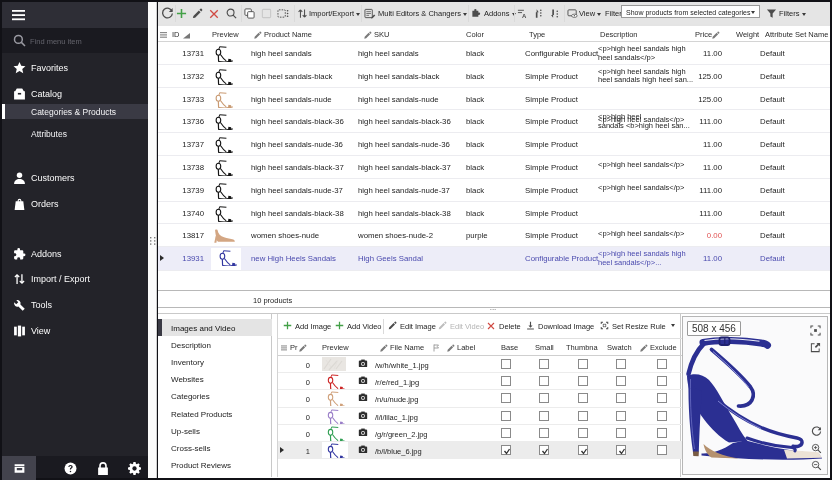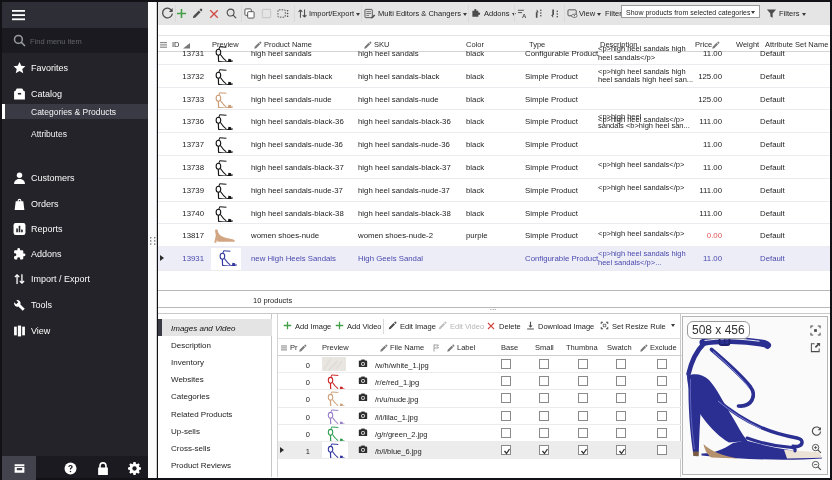--- a/index.html
+++ b/index.html
@@ -16,21 +16,21 @@
   .msub { left:0; width:146px; height:15px; color:#f4f4f6; font-size:8.5px; }
   .msub .tx { position:absolute; left:29px; top:50%; transform:translateY(-50%); white-space:nowrap; }
   #sb-bot { left:0; top:454px; width:146px; height:22px; background:#1a1a20; }
   
   #lsplit { left:148px; top:2px; width:9px; height:476px; background:#fbfbfb; border-right:1px solid #cfcfcf; }
   #content { left:158px; top:2px; width:672px; height:476px; background:#ffffff; }
   .tbtxt { font-size:7.5px; color:#1d1d1d; white-space:nowrap; }
   .sep { width:1px; background:#dadada; top:3px; height:17px; }
   .caret { display:inline-block; width:0; height:0; border-left:2.5px solid transparent; border-right:2.5px solid transparent; border-top:3.5px solid #3a3a3a; vertical-align:middle; }
   
-  #ghead { left:0; top:23px; width:672px; height:17px; border-top:1px solid #e4e4e4; border-bottom:1px solid #d4d4d4; font-size:7.5px; color:#2b2b2b;margin-top:10px; }
+  #ghead { left:0; top:23px; width:672px; height:17px; border-top:1px solid #e4e4e4; border-bottom:1px solid #d4d4d4; font-size:7.5px; color:#2b2b2b; }
   .hc { position:absolute; top:4px; white-space:nowrap; }
   .grow { position:absolute; left:0; width:672px; height:22.8px; border-bottom:1px solid #ececf0; font-size:7.8px; color:#1d1d1d; }
   .grow div { position:absolute; white-space:nowrap; }
   .c-id { left:0; width:46px; text-align:right; top:7px; }
   .c-name { left:93px; top:7px; }
   .c-sku { left:200px; top:7px; }
   .c-color { left:308px; top:7px; }
   .c-type { left:367px; top:7px; }
   .c-desc { left:440px; top:3px; line-height:8.6px; white-space:normal; width:92px; font-size:7.5px; }
   .c-desc1 { left:440px; top:7px; font-size:7.5px;margin-top:20px; }
@@ -39,32 +39,32 @@
   .c-prev { left:53px; top:2px; }
   .selrow { background:#ededf8; }
   .selrow div { color:#4a4aae; }
   
   #summary { left:0; top:288px; width:672px; height:18px; border-top:1px solid #b8b8b8; border-bottom:1px solid #b8b8b8; font-size:7.5px; color:#1d1d1d; }
   
   #bpanel { left:0; top:311px; width:672px; height:163px; border-top:1px solid #c9c9c9; background:#fff; }
   #tabs { left:0; top:0; width:114px; height:163px; border-right:1px solid #c9c9c9; }
   .tab { position:absolute; left:0; width:114px; height:17.2px; font-size:8px; color:#222; }
   .tab span { position:absolute; left:13px; top:50%; transform:translateY(-50%); white-space:nowrap; }
-  .tabsel { background:#e4e4e4; border-left:4px solid #3a3a44;font-style:italic; }
+  .tabsel { background:#e4e4e4; border-left:4px solid #3a3a44; }
   .tabsel span { left:9px; color:#111; }
   #imgarea { left:119px; top:0; width:404px; height:163px; border-left:1px solid #d4d4d4; border-right:1px solid #c9c9c9; }
   #imgtb { left:0; top:0; width:404px; height:25px; border-bottom:1px solid #e0e0e0; }
   #imghead { left:0; top:25px; width:404px; height:17px; border-bottom:1px solid #cfcfcf; font-size:7.5px; color:#2b2b2b; }
   .irow { position:absolute; left:0; width:404px; height:17.2px; border-bottom:1px solid #ececec; font-size:7.5px; color:#1d1d1d; }
   .irow div { position:absolute; white-space:nowrap; }
   #recrow { left:0; top:145px; width:404px; height:18px; font-size:7.5px; color:#1d1d1d; }
   .cb { position:absolute; width:10px; height:10px; border:1px solid #8a8a8a; background:#fff; top:3px; }
   
   #ppane { left:524px; top:2px; width:146px; height:159px; border:1px solid #b6b6b6; background:#fbfbfc; }
-  #sizebadge { left:4px; top:4px; border:1px solid #9a9a9a; border-radius:6px; background:#fff; font-size:12px; color:#333; padding:1px 4px; }
+  #sizebadge { left:4px; top:4px; border:1px solid #9a9a9a; border-radius:1px; background:#fff; font-size:10px; color:#333; padding:1px 4px; }
 </style>
 </head>
 <body>
 <svg width="0" height="0" style="position:absolute">
   <defs>
     <g id="shoe" fill="none" stroke="currentColor">
       <path d="M9.3 2.2l7.5.6" stroke-width="1.1"></path>
       <path d="M9.5 2.3c-.5 1-.8 2-.9 3" stroke-width="1.1"></path>
       <ellipse cx="8.1" cy="8.2" rx="2.5" ry="3.3" stroke-width="1.2"></ellipse>
       <path d="M8 11.3l.3 7.2" stroke-width="1.3"></path>
@@ -132,31 +132,20 @@
         </g>
       </svg>
     <span class="tx">Customers</span>
   </div>
   <div class="mitem abs" style="top:190px">
     <svg class="ic" width="13" height="13" viewBox="0 0 24 24">
         <path fill="#fff" d="M5 7h14l2 16H3zM8.5 10V6a3.5 3.5 0 0 1 7 0v4h-2V6a1.5 1.5 0 0 0-3 0v4z"></path>
       </svg>
     <span class="tx">Orders</span>
   </div>
-  <div class="mitem abs" style="top:215px">
-    <svg class="ic" width="13" height="13" viewBox="0 0 24 24">
-        <rect x="1" y="1" width="22" height="22" rx="4" fill="#fff"></rect>
-        <g fill="#232329">
-          <rect x="6" y="11" width="3" height="7"></rect>
-          <rect x="10.5" y="6" width="3" height="12"></rect>
-          <rect x="15" y="13" width="3" height="5"></rect>
-        </g>
-      </svg>
-    <span class="tx">Reports</span>
-  </div>
   <div class="mitem abs" style="top:240px">
     <svg class="ic" width="13" height="13" viewBox="0 0 24 24">
         <path fill="#fff" d="M20.5 11H19V7a2 2 0 0 0-2-2h-4V3.5a2.5 2.5 0 0 0-5 0V5H4a2 2 0 0 0-2 2v3.8h1.5a2.7 2.7 0 0 1 0 5.4H2V20a2 2 0 0 0 2 2h3.8v-1.5a2.7 2.7 0 0 1 5.4 0V22H17a2 2 0 0 0 2-2v-4h1.5a2.5 2.5 0 0 0 0-5z"></path>
       </svg>
     <span class="tx">Addons</span>
   </div>
   <div class="mitem abs" style="top:265px">
     <svg class="ic" width="13" height="13" viewBox="0 0 24 24">
         <g stroke="#fff" stroke-width="2.4" fill="none">
           <path d="M7.5 21V4M7.5 4L3.5 8.5M7.5 4l4 4.5"></path>

